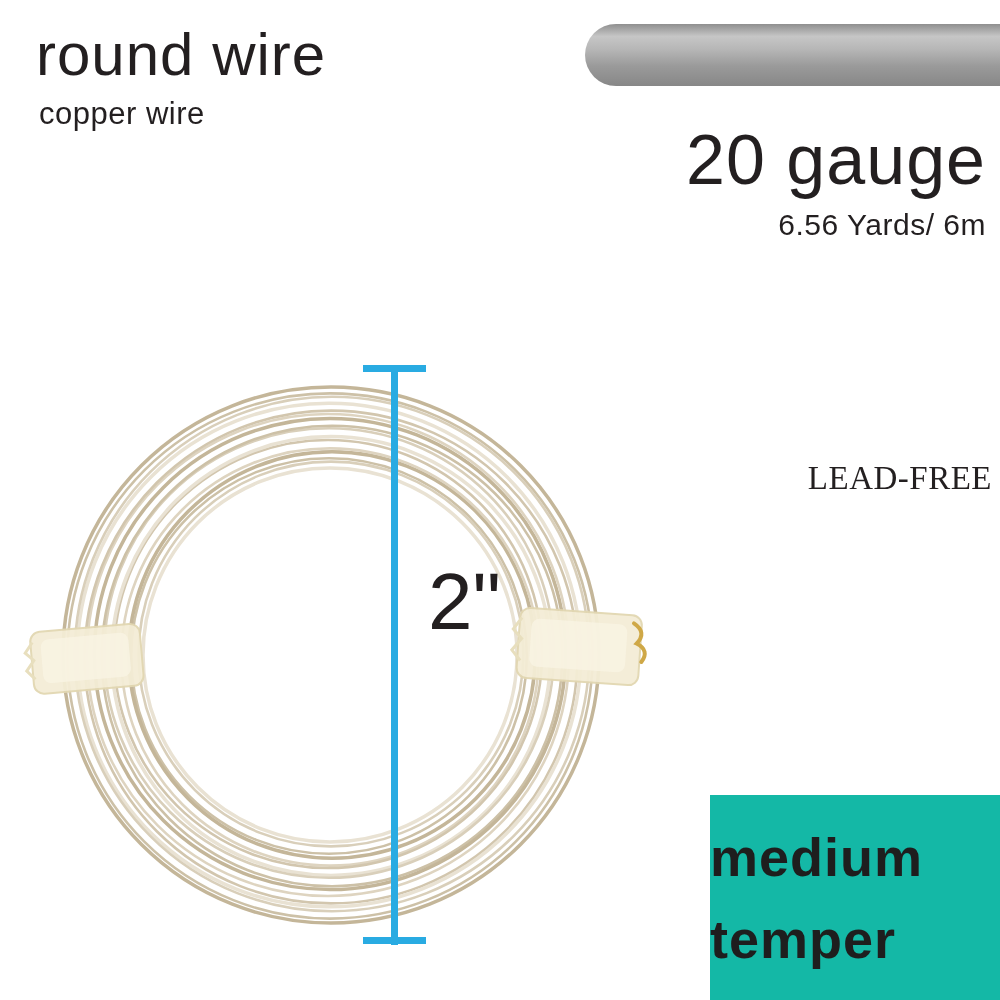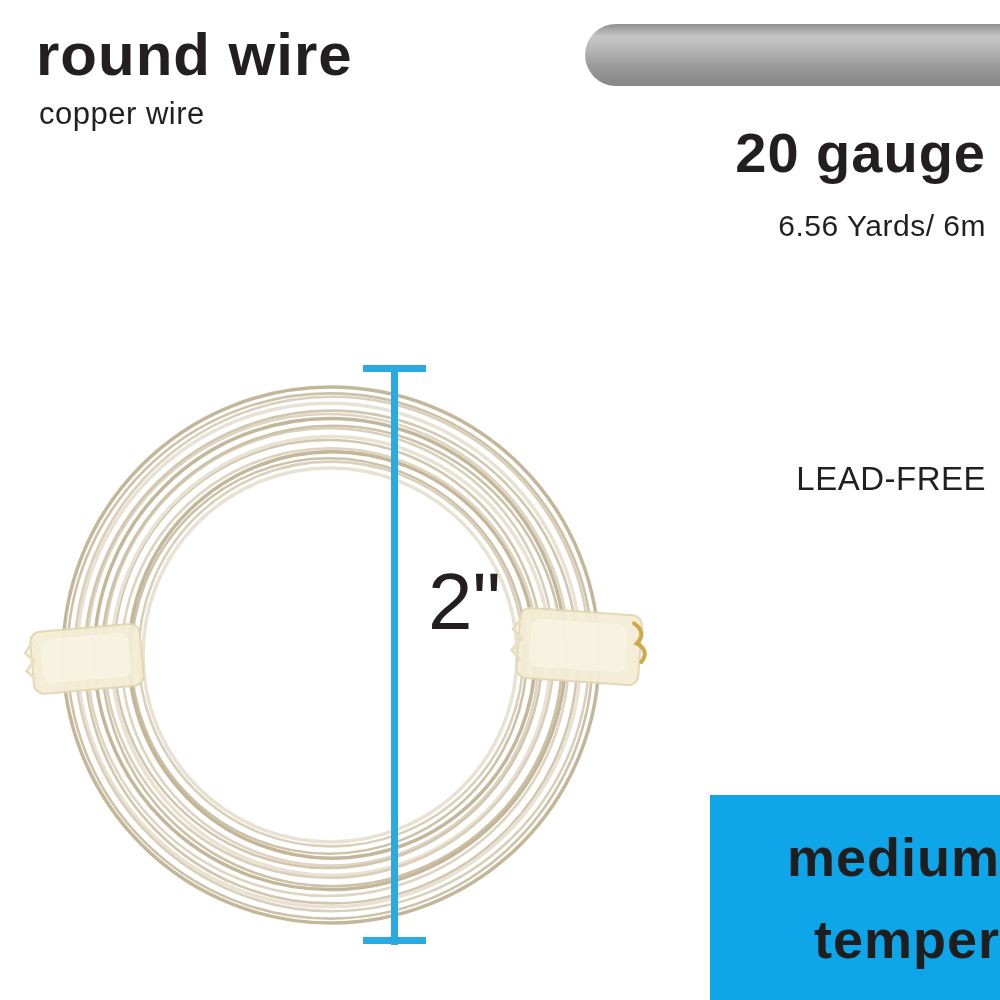--- a/index.html
+++ b/index.html
@@ -11,21 +11,21 @@
     background: #ffffff;
     font-family: "Liberation Sans", sans-serif;
     color: #231f20;
     overflow: hidden;
   }
   .abs { position: absolute; }
 
   #product-title {
     left: 36px; top: 20px;
     font-size: 60px;
-    font-weight: bold;
+    font-weight: normal;
     letter-spacing: 1px;
   }
   #product-subtitle {
     left: 39px; top: 96px;
     font-size: 31px;
     letter-spacing: 0.5px;
   }
 
   #wire-rod {
     left: 585px; top: 24px;
@@ -37,35 +37,36 @@
       #b7b7b7 40%,
       #9a9a9a 68%,
       #878787 100%);
   }
 
   #gauge-block {
     right: 14px; top: 120px;
     text-align: right;
   }
   #gauge-value {
-    font-size: 56px;
-    font-weight: bold;
+    font-size: 70px;
+    font-weight: normal;
     letter-spacing: 1px;
   }
   #gauge-length {
     font-size: 30px;
-    margin-top: 24px;
+    margin-top: 8px;
     letter-spacing: 0.5px;
   }
 
   #features-block {
-    right: 14px; top: 455px;
+    right: 8px; top: 455px;
     font-size: 33px;
     line-height: 1.45;
     letter-spacing: 0.5px;
+    font-family: Liberation Serif, serif;
   }
 
   #coil-svg {
     left: 20px; top: 370px;
   }
 
   #measure-line {
     left: 391px; top: 368px;
     width: 7px; height: 577px;
     background: #29abe2;
@@ -83,24 +84,24 @@
   #diameter-label {
     left: 428px; top: 556px;
     font-size: 80px;
     z-index: 6;
     color: #231f20;
   }
 
   #temper-box {
     left: 710px; top: 795px;
     width: 290px; height: 205px;
-    background: #0ea5e9;
+    background: #14b8a6;
     display: flex;
     flex-direction: column;
-    align-items: flex-end;
+    align-items: flex-start;
     justify-content: center;
     gap: 28px;
   }
   .temper-line {
     font-size: 54px;
     font-weight: bold;
     letter-spacing: 1px;
     color: #1e1e1e;
     line-height: 1;
   }

